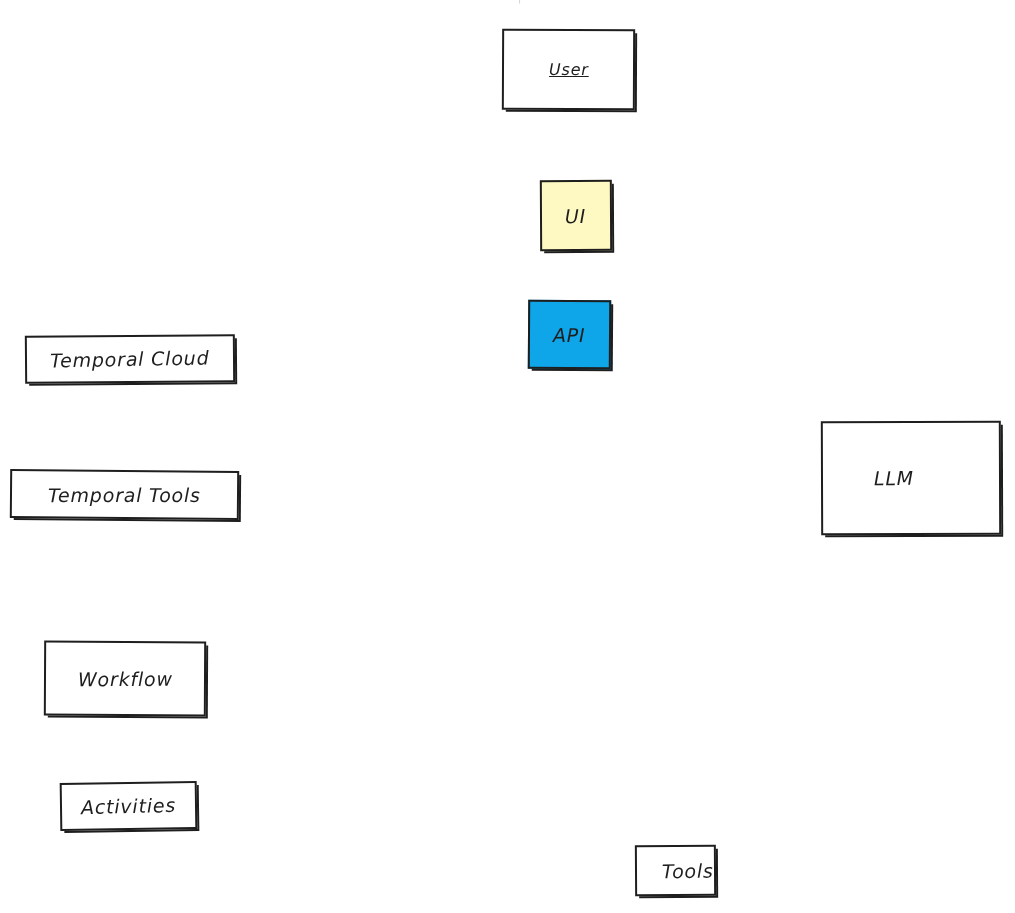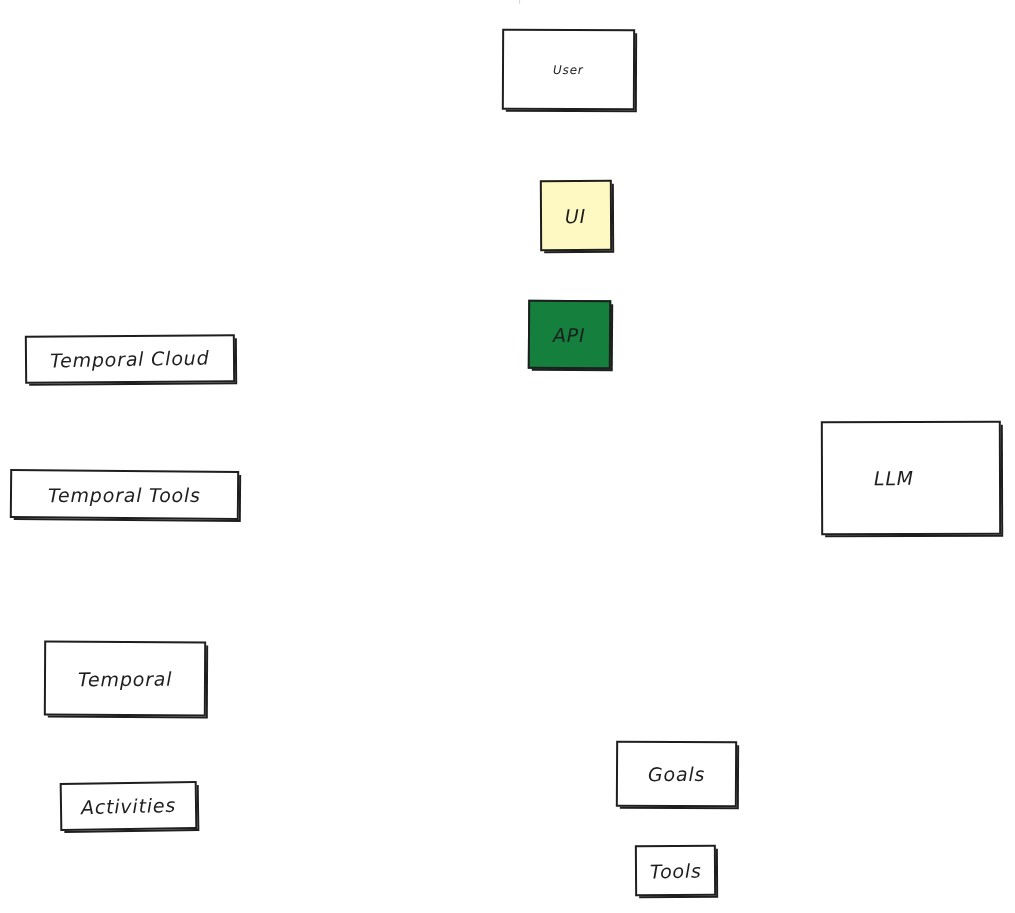--- a/index.html
+++ b/index.html
@@ -66,62 +66,59 @@
   .n-api         { transform: rotate(0.4deg); }
   .n-temporal-cloud  { transform: rotate(-0.45deg); }
   .n-temporal-worker { transform: rotate(0.5deg); }
   .n-llm         { transform: rotate(-0.2deg); }
   .n-workflow    { transform: rotate(0.3deg); }
   .n-activities  { transform: rotate(-0.8deg); }
   .n-goals       { transform: rotate(0.3deg); }
   .n-tools       { transform: rotate(-0.35deg); }
 
   .n-llm .label  { margin-right: 34px; text-align: center; }
-  .n-user .label { font-size: 12px; }
+  .n-user .label { font-size: 16px; text-decoration: underline; }
 </style>
 </head>
 <body style="background: rgb(255, 255, 255);">
 
 <div id="canvas">
 
   <div class="clipped-header">·  ·   ·  ·   ·  ·   ·  ·   ·  ·   |   ·  ·   ·   ·  ·   ·  ·</div>
 
   <div class="node n-user" style="left: 502px; top: 29px; width: 133px; height: 81px; border-color: rgb(30, 30, 30); background: rgb(255, 255, 255);">
     <span class="label">User</span>
   </div>
 
   <div class="node n-ui" style="left: 540px; top: 180px; width: 72px; height: 71px; border-color: rgb(30, 30, 30); background: #fef9c3;">
     <span class="label">UI</span>
   </div>
 
-  <div class="node n-api" style="left: 528px; top: 300px; width: 83px; height: 69px; border-color: rgb(30, 30, 30); background: #15803d;">
+  <div class="node n-api" style="left: 528px; top: 300px; width: 83px; height: 69px; border-color: rgb(30, 30, 30); background: #0ea5e9;">
     <span class="label">API</span>
   </div>
 
   <div class="node n-temporal-cloud" style="left: 25px; top: 335px; width: 210px; height: 48px; border-color: rgb(30, 30, 30); background: rgb(255, 255, 255);">
     <span class="label">Temporal Cloud</span>
   </div>
 
   <div class="node n-temporal-worker" style="left: 10px; top: 470px; width: 229px; height: 49px; border-color: rgb(30, 30, 30); background: rgb(255, 255, 255);">
     <span class="label">Temporal Tools</span>
   </div>
 
   <div class="node n-llm" style="left: 821px; top: 421px; width: 180px; height: 114px; border-color: rgb(30, 30, 30); background: rgb(255, 255, 255);">
     <span class="label">LLM</span>
   </div>
 
   <div class="node n-workflow" style="left: 44px; top: 641px; width: 162px; height: 75px; border-color: rgb(30, 30, 30); background: rgb(255, 255, 255);">
-    <span class="label">Temporal</span>
+    <span class="label">Workflow</span>
   </div>
 
   <div class="node n-activities" style="left: 60px; top: 782px; width: 137px; height: 48px; border-color: rgb(30, 30, 30); background: rgb(255, 255, 255);">
     <span class="label">Activities</span>
   </div>
 
-  <div class="node n-goals" style="left: 616px; top: 741px; width: 121px; height: 66px; border-color: rgb(30, 30, 30); background: rgb(255, 255, 255);">
-    <span class="label">Goals</span>
-  </div>
 
-  <div class="node n-tools" style="left: 635px; top: 845px; width: 81px; height: 51px; border-color: rgb(30, 30, 30); background: rgb(255, 255, 255);">
+  <div class="node n-tools" style="left: 635px; top: 845px; width: 81px; height: 51px; border-color: rgb(30, 30, 30); background: rgb(255, 255, 255); justify-content: flex-end;">
     <span class="label">Tools</span>
   </div>
 
 </div>
 
 </body></html>

